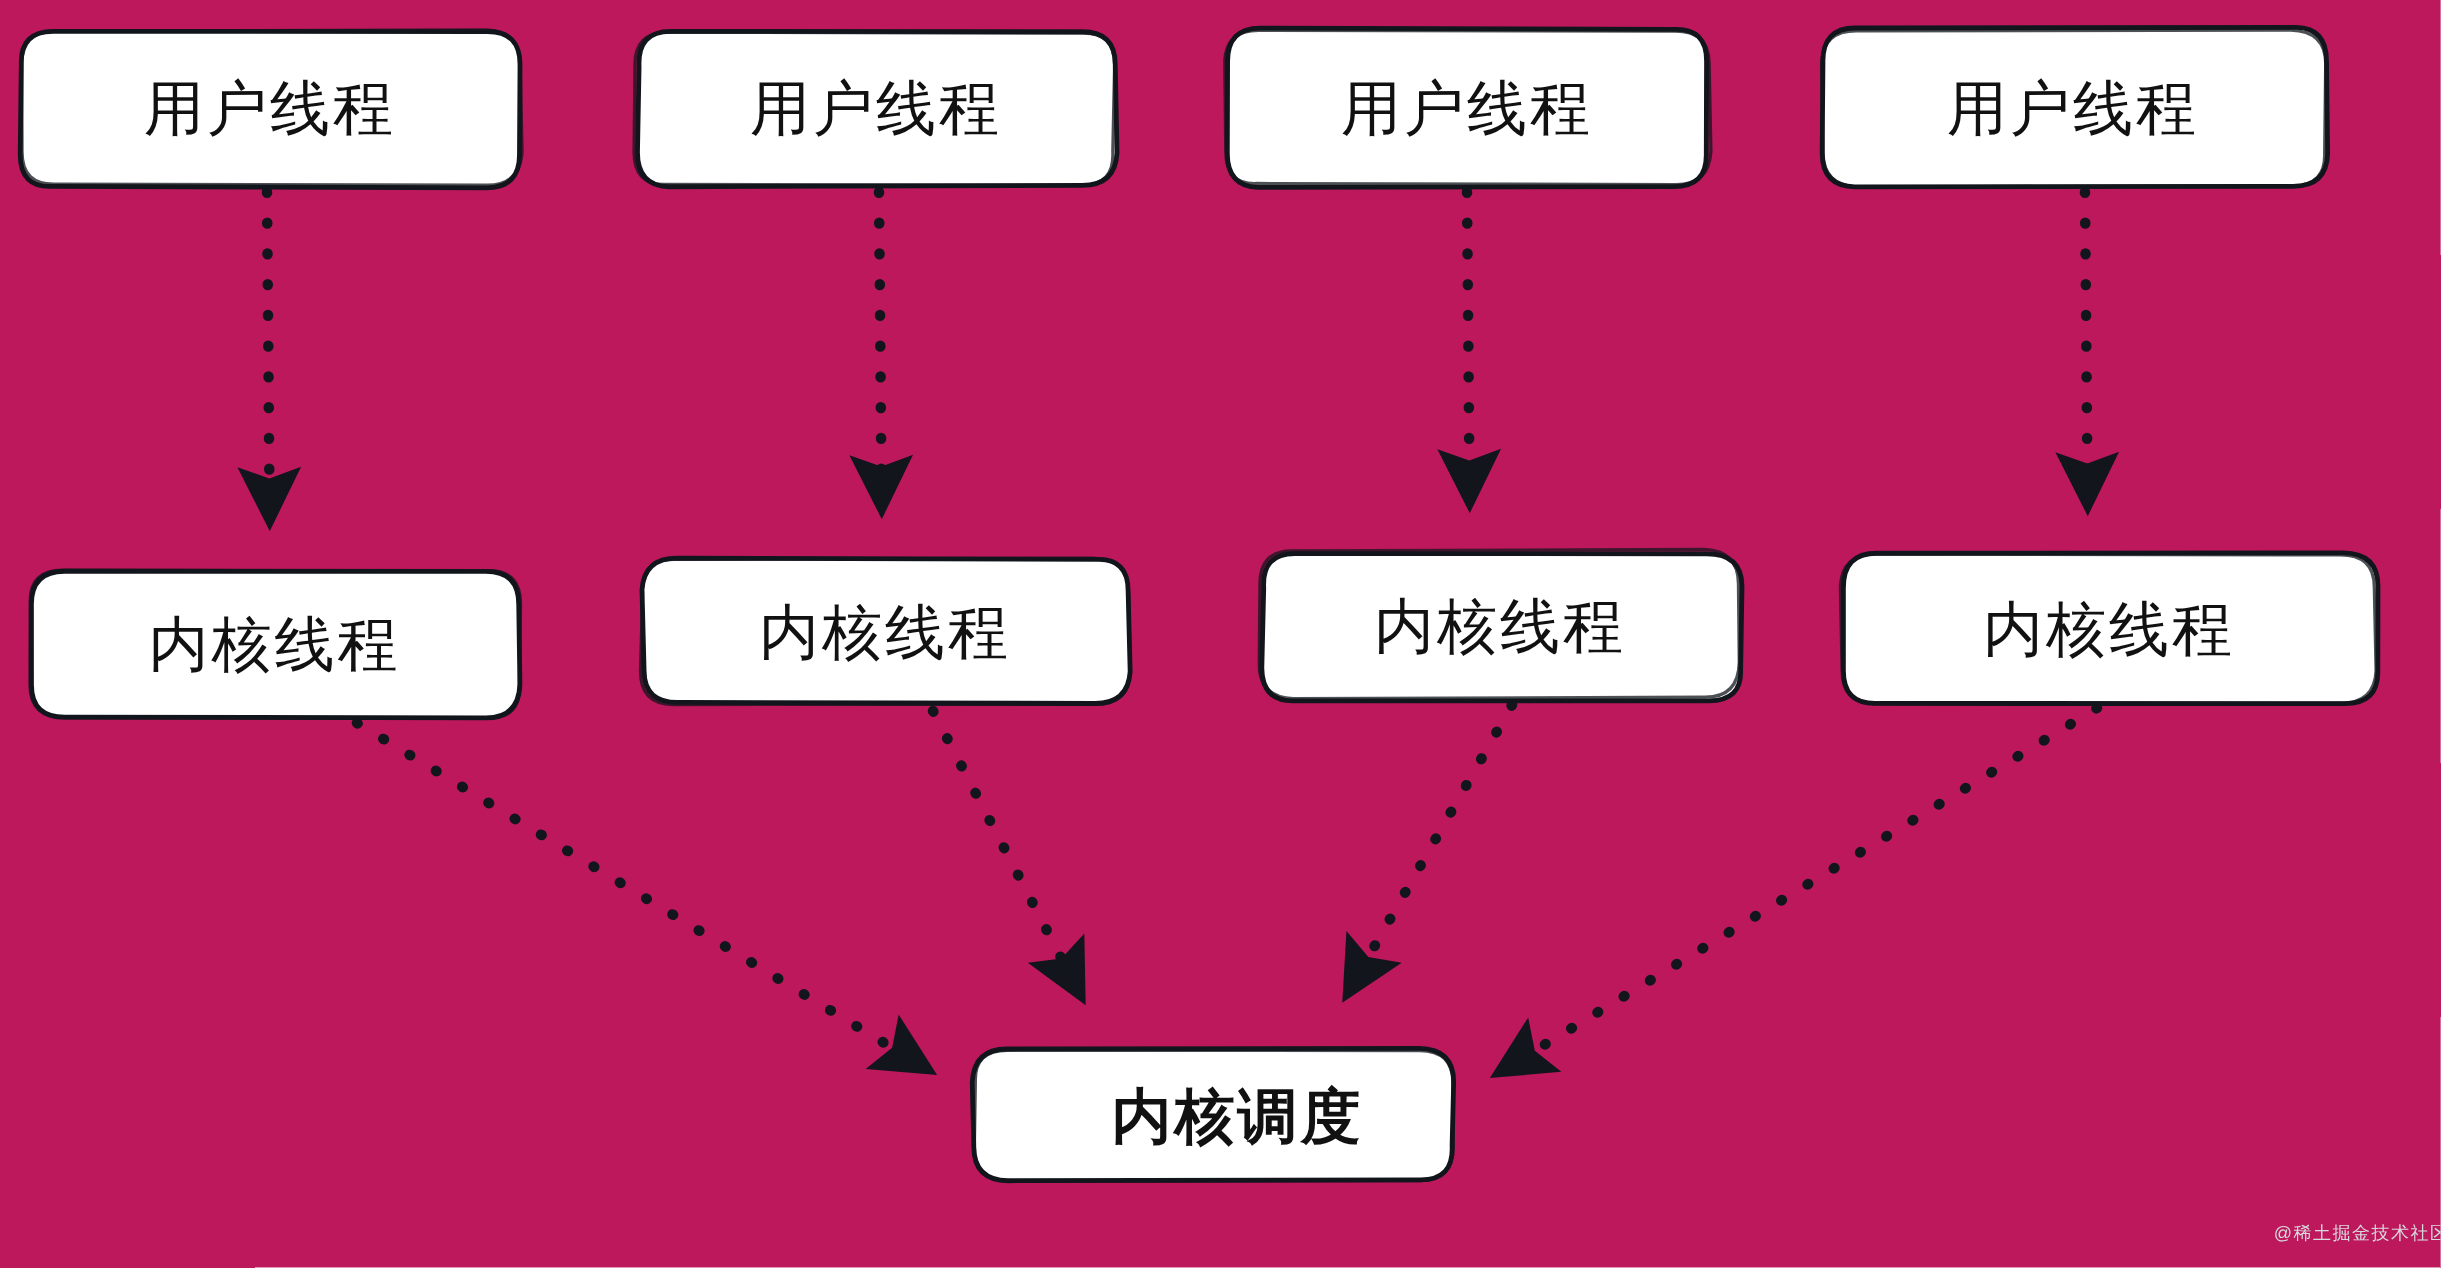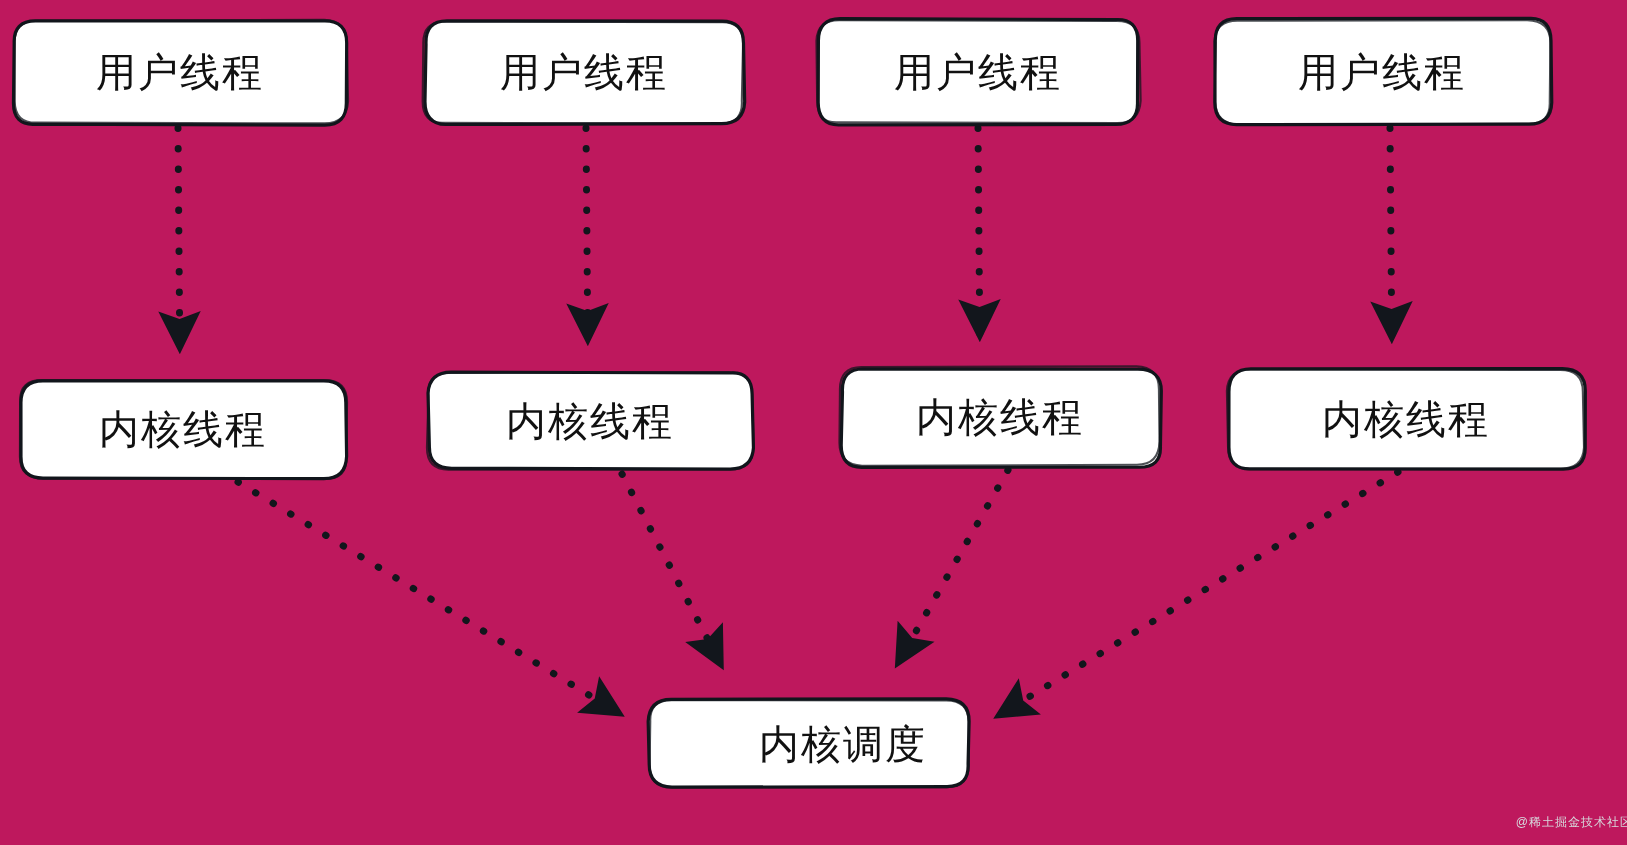--- a/index.html
+++ b/index.html
@@ -110,17 +110,17 @@
 
   <div id="labels-layer">
       <div class="node-label" style="left: 14px; top: 20px; width: 332px; height: 104px;">用户线程</div>
       <div class="node-label" style="left: 424px; top: 20px; width: 320px; height: 104px;">用户线程</div>
       <div class="node-label" style="left: 818px; top: 20px; width: 320px; height: 104px;">用户线程</div>
       <div class="node-label" style="left: 1214px; top: 20px; width: 336px; height: 104px;">用户线程</div>
       <div class="node-label" style="left: 20px; top: 380px; width: 326px; height: 98px;">内核线程</div>
       <div class="node-label" style="left: 428px; top: 372px; width: 324px; height: 98px;">内核线程</div>
       <div class="node-label" style="left: 840px; top: 368px; width: 320px; height: 98px;">内核线程</div>
       <div class="node-label" style="left: 1228px; top: 370px; width: 356px; height: 98px;">内核线程</div>
-      <div class="node-label" style="left: 684px; top: 700px; width: 318px; height: 88px;">内核调度</div>
+      <div class="node-label" style="left: 666px; top: 700px; width: 318px; height: 88px; font-weight: bold;">内核调度</div>
     </div>
 
   <div class="watermark">@稀土掘金技术社区</div>
 </div>
 
 </body></html>

